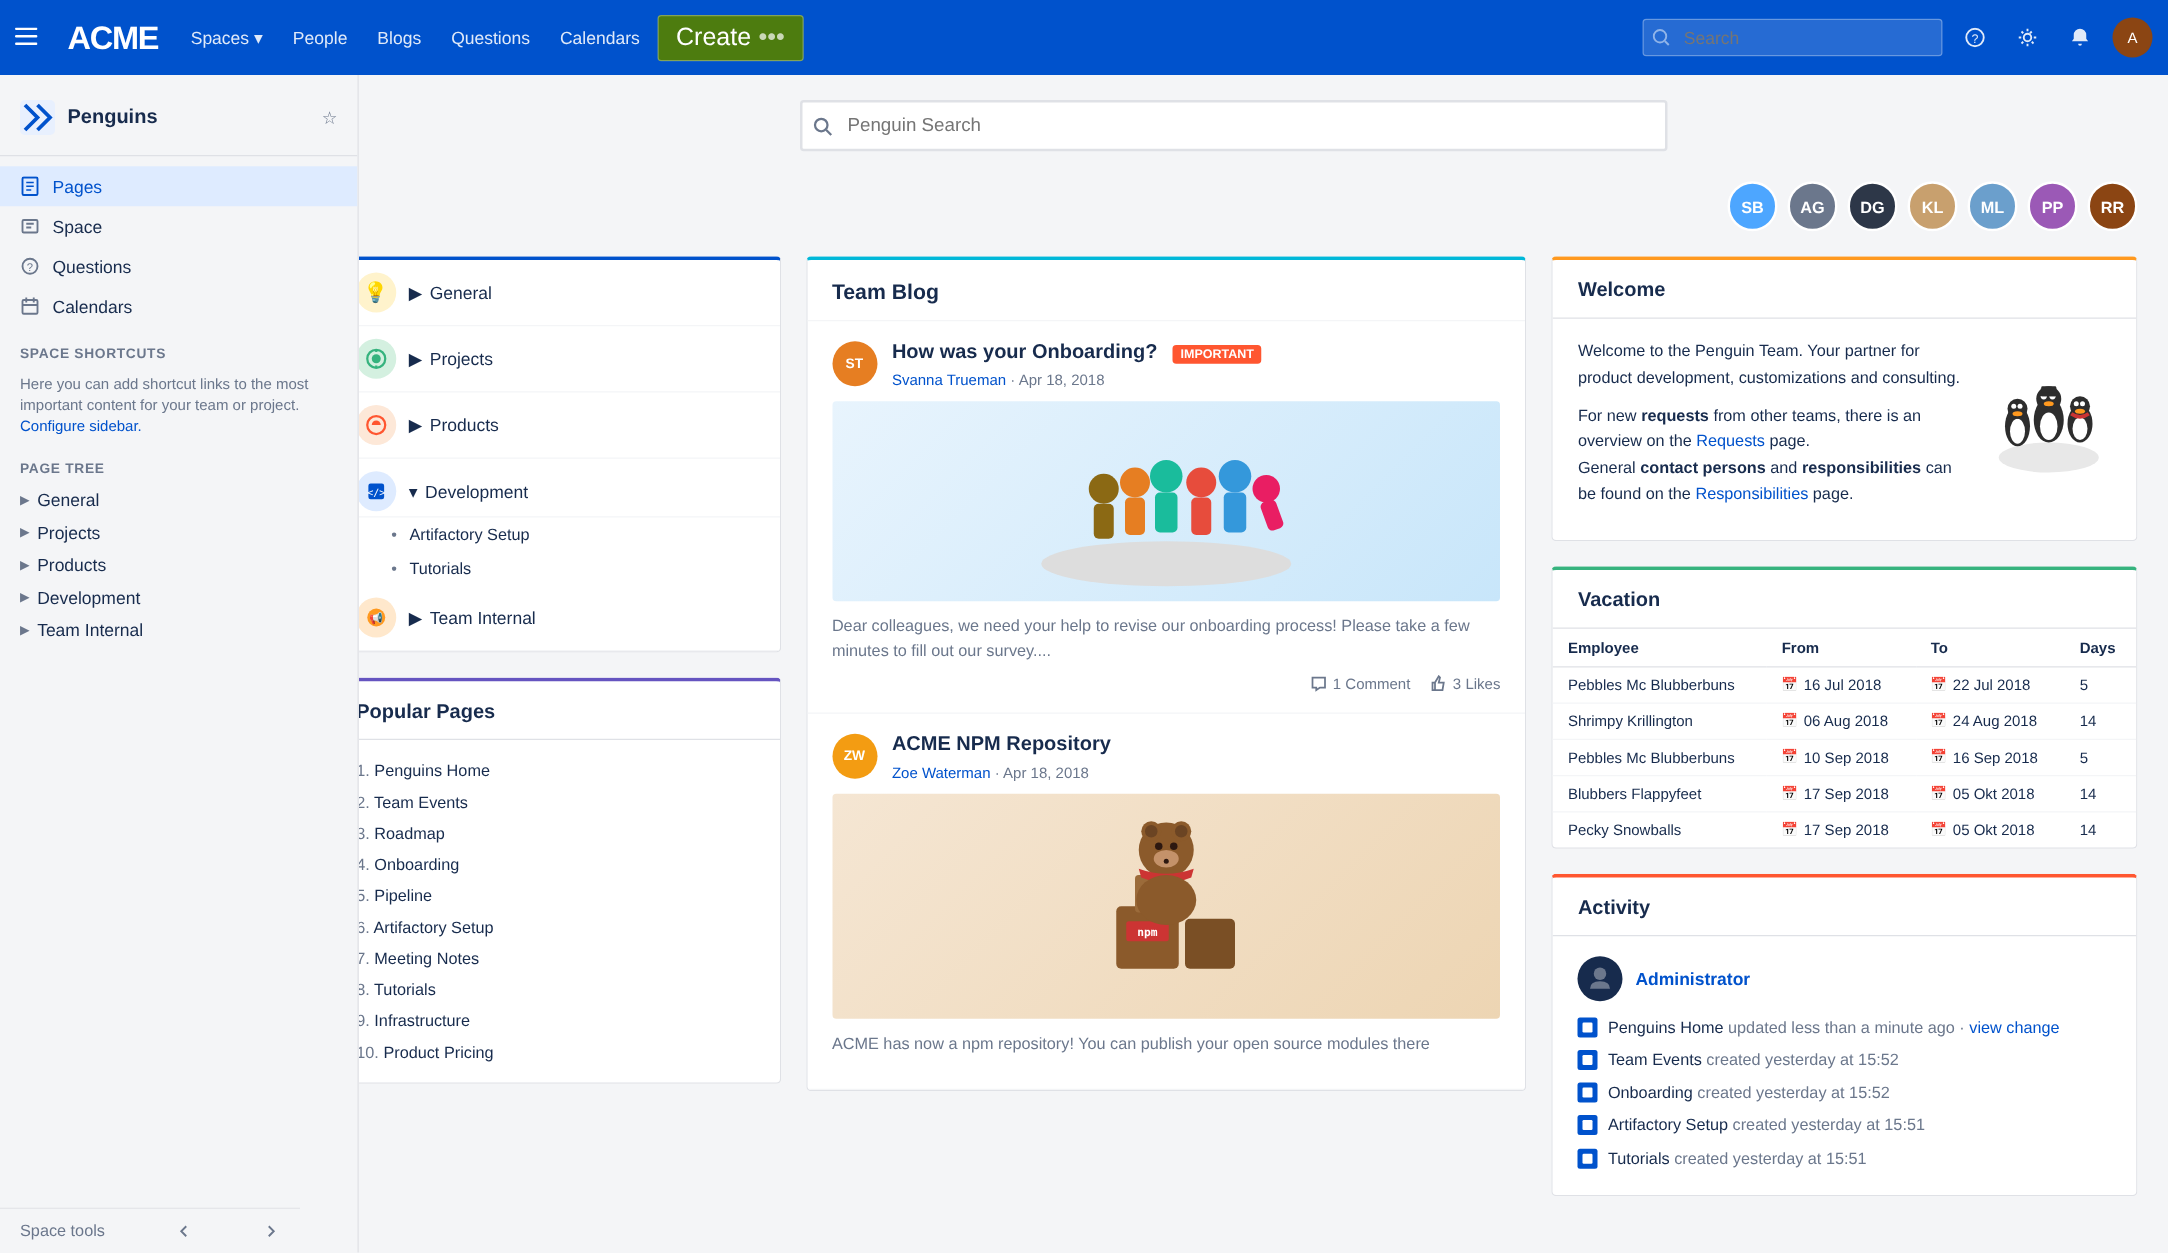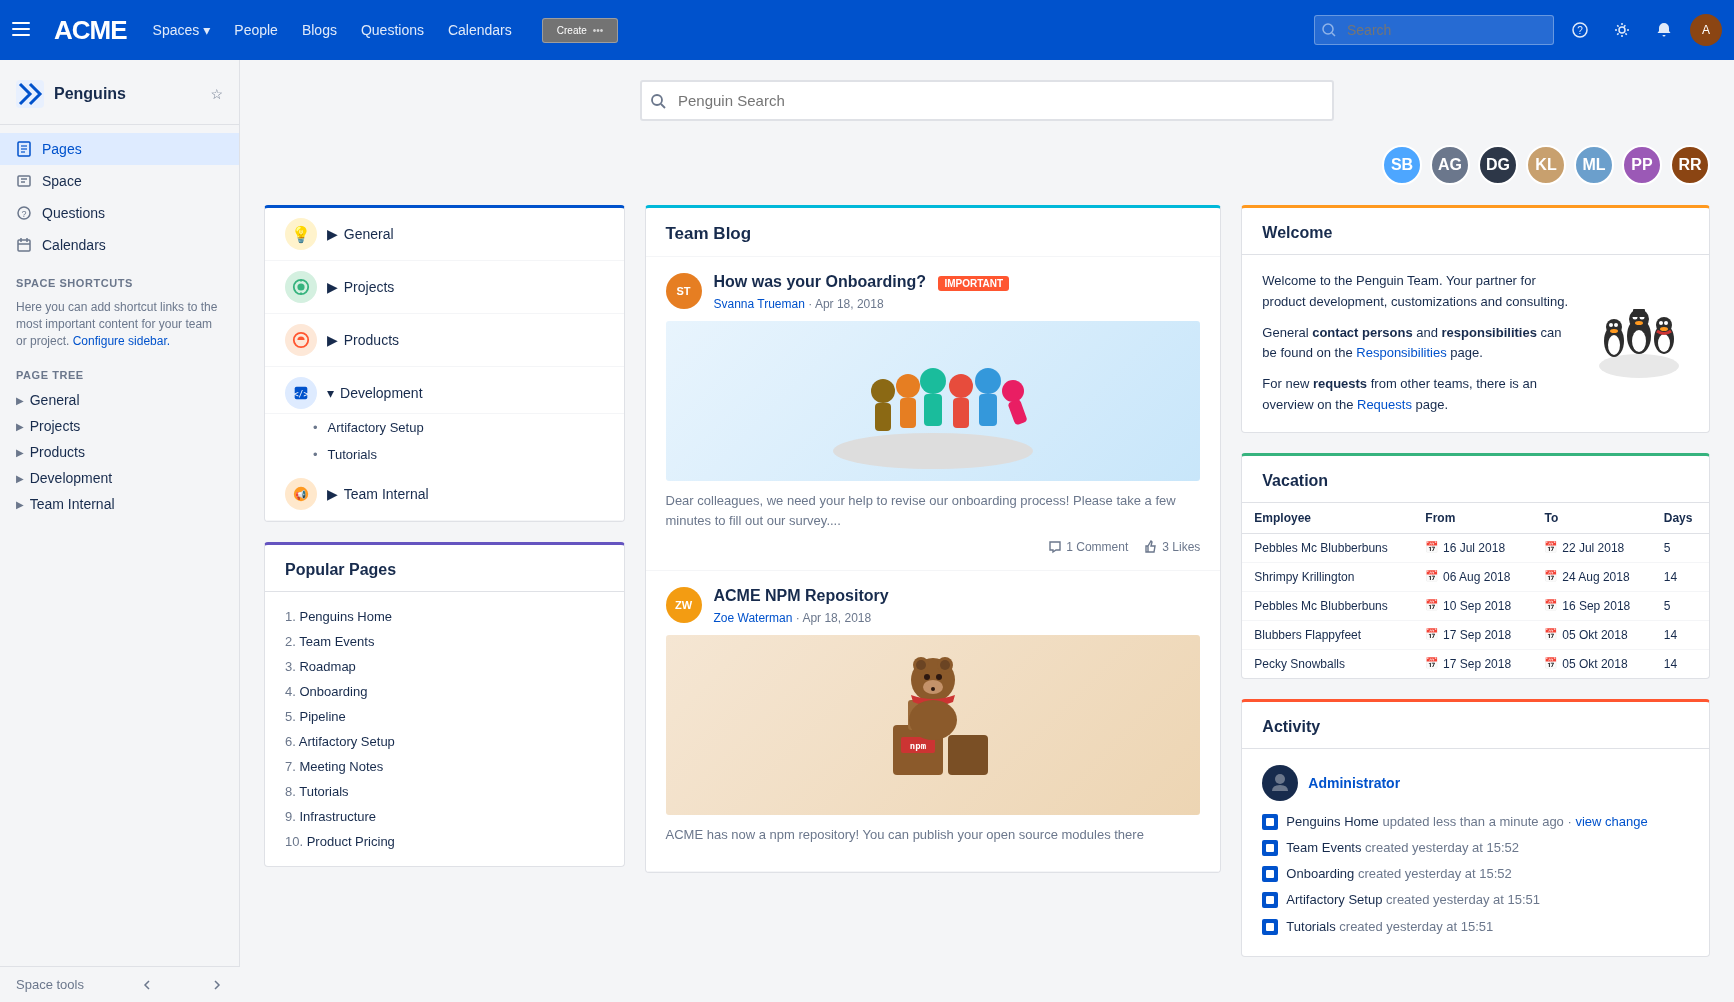--- a/index.html
+++ b/index.html
@@ -21,28 +21,28 @@
     .topnav-nav { display: flex; align-items: center; gap: 4px; flex: 1; }
     .topnav-nav a {
       color: rgba(255,255,255,0.88);
       text-decoration: none;
       padding: 6px 10px;
       border-radius: 3px;
       font-size: 14px;
       display: flex; align-items: center; gap: 4px;
     }
     .btn-create {
-      background: #737373;
+      background: #4d7c0f;
       border: 1px solid rgba(255,255,255,0.3);
       color: white;
       padding: 6px 14px;
       border-radius: 3px;
       cursor: pointer;
-      font-size: 10px;
-      display: flex; align-items: center; gap: 6px; margin-left: 16px;
+      font-size: 20px;
+      display: flex; align-items: center; gap: 6px;
     }
     .topnav-right { display: flex; align-items: center; gap: 10px; justify-content: flex-end; }
     .topnav-search {
       background: rgba(255,255,255,0.15);
       border: 1px solid rgba(255,255,255,0.3);
       border-radius: 3px;
       color: white;
       padding: 6px 10px 6px 32px;
       width: 240px;
       font-size: 14px;
@@ -51,21 +51,21 @@
     .search-wrap { position: relative; }
     .search-wrap svg { position: absolute; left: 8px; top: 50%; transform: translateY(-50%); opacity: 0.7; }
     .topnav-icon { color: rgba(255,255,255,0.88); cursor: pointer; width: 32px; height: 32px; display: flex; align-items: center; justify-content: center; border-radius: 50%; }
     .avatar-circle { width: 32px; height: 32px; border-radius: 50%; background: #8B5A2B; display: flex; align-items: center; justify-content: center; color: white; font-size: 12px; cursor: pointer; overflow: hidden; }
 
     
     .layout { display: flex; margin-top: 56px; min-height: calc(100vh - 56px); }
 
     
     .sidebar {
-      width: 240px;
+      width: 287px;
       background: #f4f5f7;
       border-right: 1px solid #dfe1e6;
       padding: 16px 0;
       flex-shrink: 0;
       position: fixed;
       top: 56px; bottom: 0;
       overflow-y: auto;
     }
     .sidebar-header {
       display: flex; align-items: center; gap: 10px;
@@ -120,21 +120,21 @@
       border-radius: 3px;
       padding: 10px 14px 10px 36px;
       font-size: 15px;
       color: #6b778c;
       outline: none;
     }
     .page-search-box svg { position: absolute; left: 10px; top: 50%; transform: translateY(-50%); color: #6b778c; }
 
     
     .avatars-row { display: flex; justify-content: flex-end; gap: 8px; margin-bottom: 20px; }
-    .av { width: 40px; height: 40px; border-radius: 50%; border: 2px solid white; overflow: hidden; display: flex; align-items: center; justify-content: center; font-size: 16px; font-weight: 600; color: white; cursor: pointer; }
+    .av { width: 40px; height: 40px; border-radius: 50%; border: 2px solid white; overflow: hidden; display: flex; align-items: center; justify-content: center; font-size: 13px; font-weight: 600; color: white; cursor: pointer; }
 
     
     .content-grid { display: grid; grid-template-columns: 1fr 1.6fr 1.3fr; gap: 20px; }
 
     
     .card { background: white; border-radius: 4px; border: 1px solid #dfe1e6; overflow: hidden; }
     .card-header { padding: 16px 20px 12px; border-bottom: 1px solid #dfe1e6; font-size: 16px; font-weight: 600; }
 
     
     .page-tree-card { border-top: 3px solid #0052cc; }
@@ -566,22 +566,22 @@
         </div>
       </div>
 
       <div class="right-col">
 
         <div class="card welcome-card">
           <div class="card-header">Welcome</div>
           <div class="welcome-body">
             <div class="welcome-text">
               <p style="margin-bottom:10px;">Welcome to the Penguin Team. Your partner for product development, customizations and consulting.</p>
+              <p>For new <strong>requests</strong> from other teams, there is an overview on the <a href="#">Requests</a> page.</p>
               <p style="margin-bottom:10px;">General <strong>contact persons</strong> and <strong>responsibilities</strong> can be found on the <a href="#">Responsibilities</a> page.</p>
-              <p>For new <strong>requests</strong> from other teams, there is an overview on the <a href="#">Requests</a> page.</p>
             </div>
 
             <div class="welcome-img">
               <svg width="100" height="110" viewBox="0 0 100 110">
 
                 <ellipse cx="50" cy="95" rx="40" ry="12" fill="#e8e8e8"></ellipse>
 
                 <ellipse cx="25" cy="70" rx="10" ry="16" fill="#2d2d2d"></ellipse>
                 <ellipse cx="25" cy="74" rx="6" ry="10" fill="white"></ellipse>
                 <circle cx="25" cy="56" r="8" fill="#2d2d2d"></circle>

